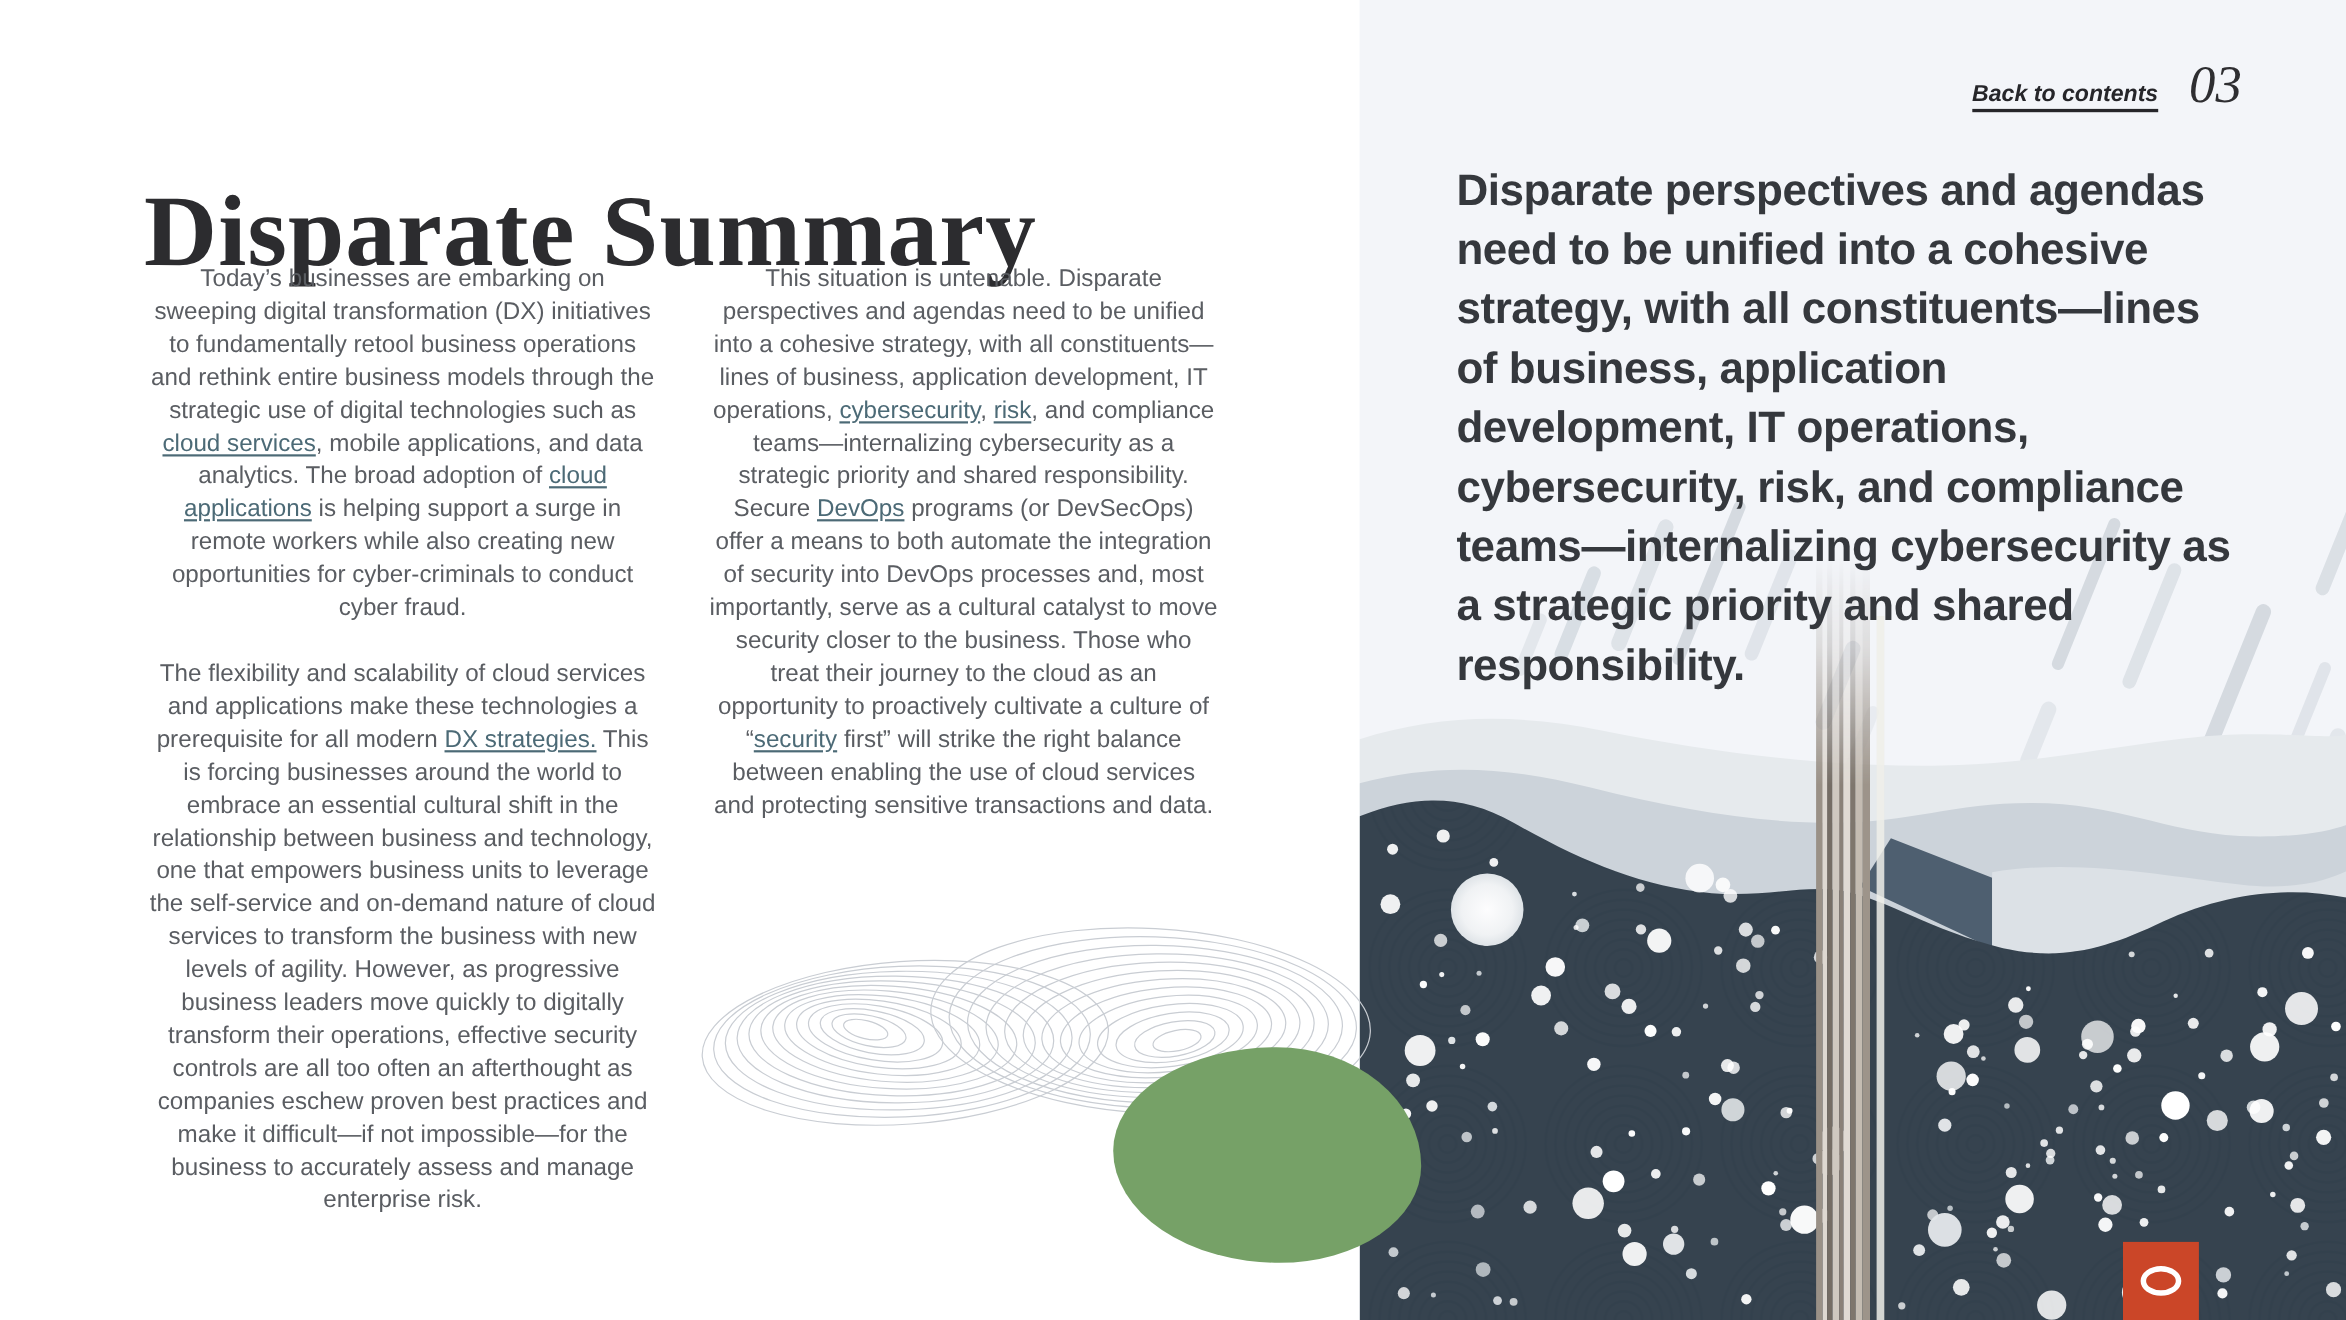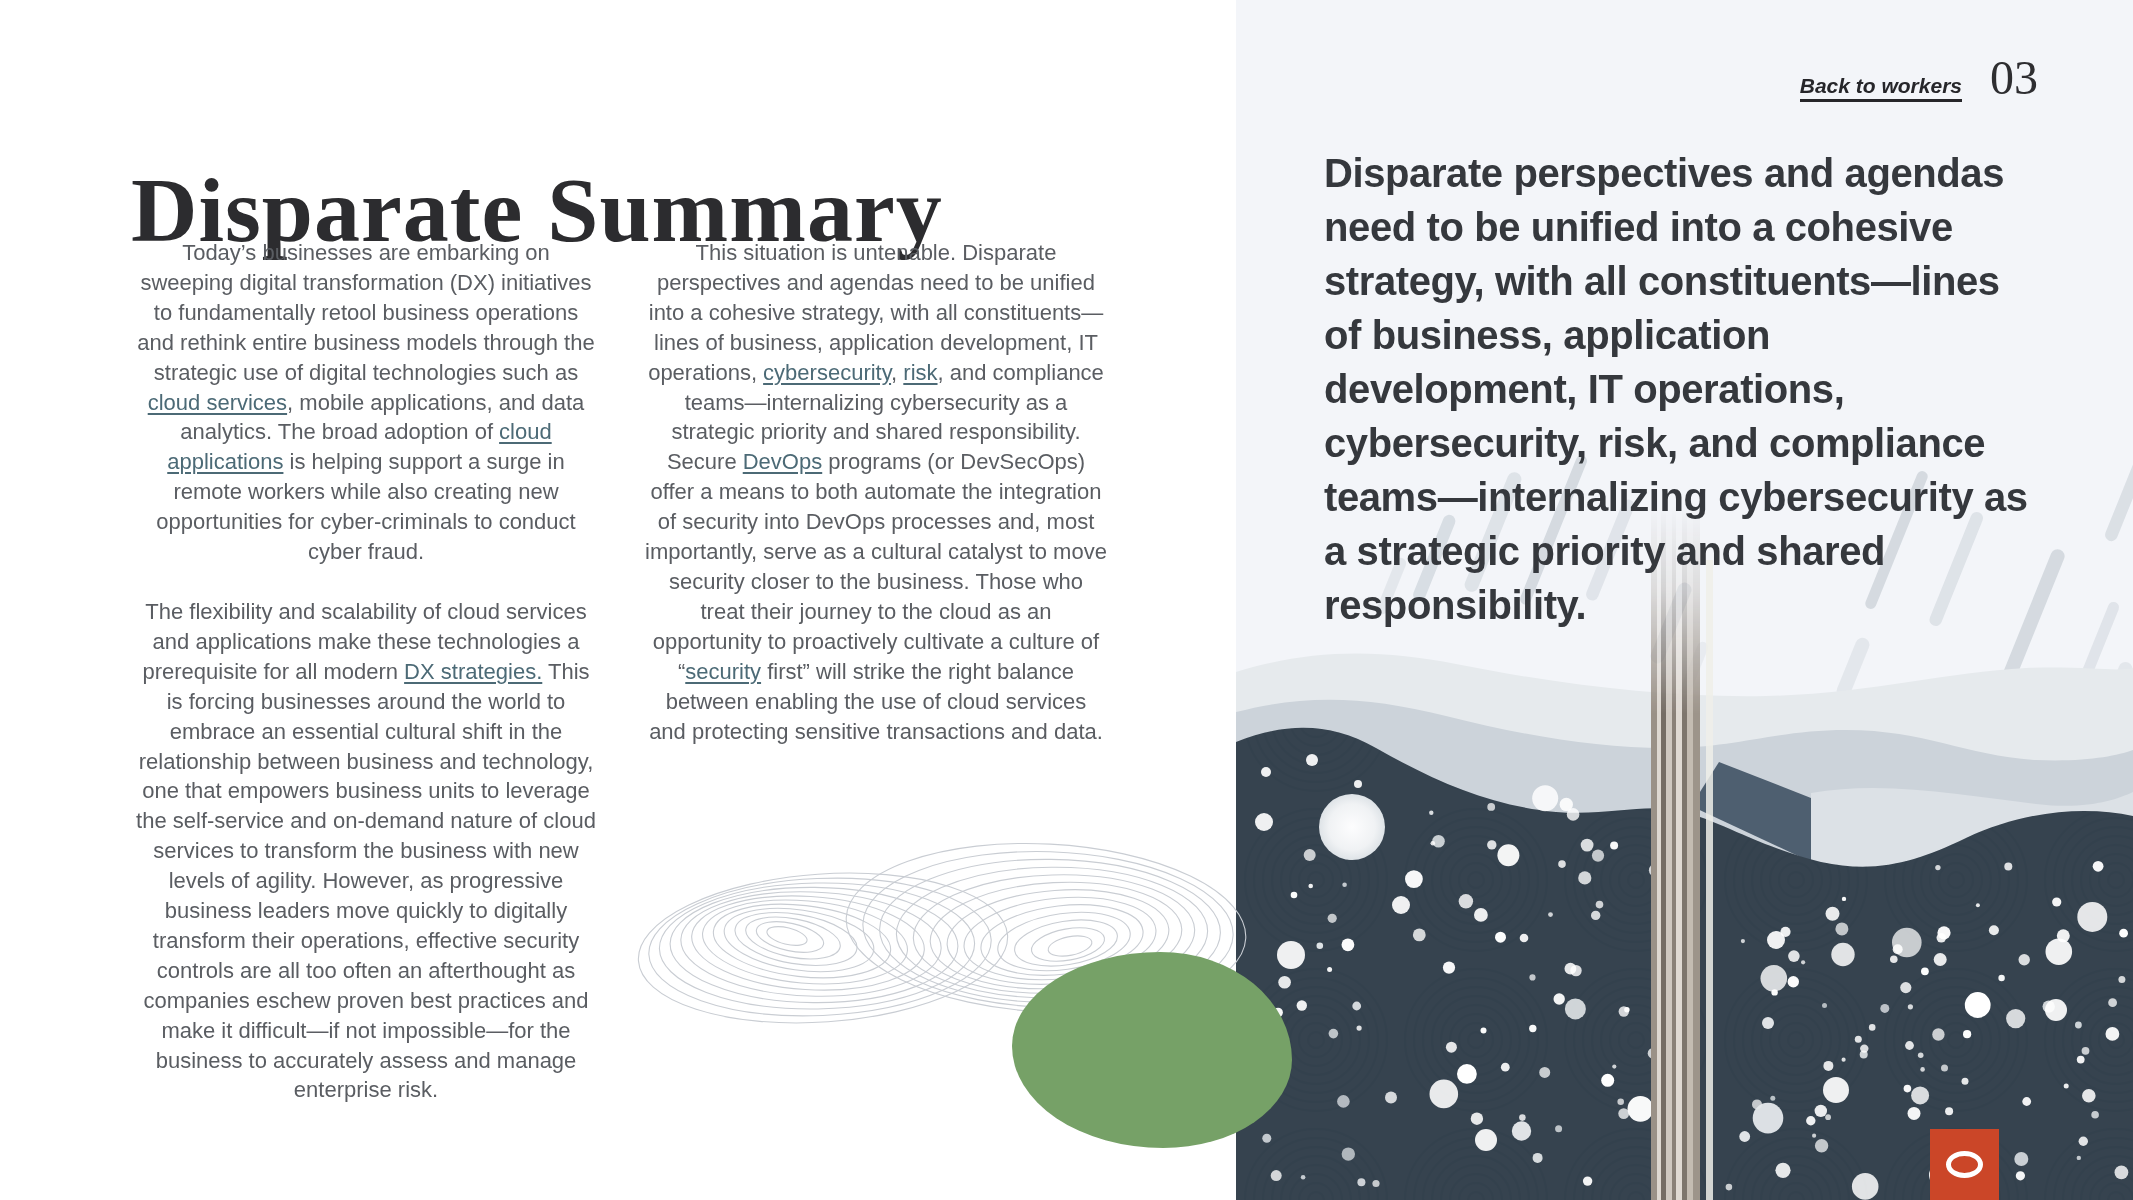--- a/index.html
+++ b/index.html
@@ -4,21 +4,21 @@
 <style>
   html,body{margin:0;padding:0;background:#fff;}
   .page{position:relative;width:2133px;height:1200px;background:#ffffff;overflow:hidden;
         font-family:"Liberation Sans",sans-serif;}
   .panel{position:absolute;left:1236px;top:0;width:897px;height:1200px;background:var(--panel-bg);}
   .illus{position:absolute;left:0;top:0;z-index:1;}
   .back-link{position:absolute;top:74px;right:171px;z-index:8;
         font-style:italic;font-weight:bold;font-size:21px;color:#26262a;
         text-decoration:none;border-bottom:3px solid #26262a;padding-bottom:1px;cursor:pointer;}
   .page-num{position:absolute;left:1990px;top:50px;z-index:8;
-        font-family:"Liberation Serif",serif;font-size:48px;color:#2e2e31;}
+        font-family:"Liberation Serif",serif;font-size:48px;color:#2e2e31;font-style:italic;}
   .title{position:absolute;left:131px;top:100px;width:900px;
         font-family:"Liberation Serif",serif;font-size:92px;line-height:1.05;
         letter-spacing:1px;color:#2c2c2f;}
   .col{position:absolute;top:238px;width:462px;text-align:center;}
   .col p{margin:0 0 30px 0;font-size:22px;line-height:1.36;color:var(--text-body);}
   .col-0{left:135px;} .col-1{left:645px;}
   .lnk{color:var(--accent-link);text-decoration:underline;text-underline-offset:3px;cursor:pointer;}
   .quote{position:absolute;left:1324px;top:146px;width:705px;z-index:6;
         font-size:40px;line-height:1.35;letter-spacing:-0.4px;color:var(--text-dark);font-weight:bold;}
   .topo{position:absolute;left:628px;top:836px;z-index:2;}
@@ -279,21 +279,21 @@
         <rect x="436" y="505" width="4" height="695" fill="#8a8178"></rect>
         <rect x="440" y="505" width="6" height="695" fill="#e0dad3"></rect>
         <rect x="446" y="505" width="5" height="695" fill="#7e766d"></rect>
         <rect x="451" y="505" width="6" height="695" fill="#c4bcb2"></rect>
         <rect x="457" y="505" width="7" height="695" fill="#9d948a"></rect>
       </g>
       <rect x="470" y="560" width="7" height="640" fill="#efeee9" opacity="0.85"></rect>
     </svg>
   </div>
 
-  <a class="back-link">Back to workers</a>
+  <a class="back-link">Back to contents</a>
   <div class="page-num">03</div>
 
   <h1 class="title">Disparate Summary</h1>
 
   <div class="col col-0">
       <p>Today’s businesses are embarking on sweeping digital transformation (DX) initiatives to fundamentally retool business operations and rethink entire business models through the strategic use of digital technologies such as <a class="lnk">cloud services</a>, mobile applications, and data analytics. The broad adoption of <a class="lnk">cloud applications</a> is helping support a surge in remote workers while also creating new opportunities for cyber-criminals to conduct cyber fraud.</p>
       <p>The flexibility and scalability of cloud services and applications make these technologies a prerequisite for all modern <a class="lnk">DX strategies.</a> This is forcing businesses around the world to embrace an essential cultural shift in the relationship between business and technology, one that empowers business units to leverage the self-service and on-demand nature of cloud services to transform the business with new levels of agility. However, as progressive business leaders move quickly to digitally transform their operations, effective security controls are all too often an afterthought as companies eschew proven best practices and make it difficult—if not impossible—for the business to accurately assess and manage enterprise risk.</p>
     </div>
   <div class="col col-1">
       <p>This situation is untenable. Disparate perspectives and agendas need to be unified into a cohesive strategy, with all constituents—lines of business, application development, IT operations, <a class="lnk">cybersecurity</a>, <a class="lnk">risk</a>, and compliance teams—internalizing cybersecurity as a strategic priority and shared responsibility. Secure <a class="lnk">DevOps</a> programs (or DevSecOps) offer a means to both automate the integration of security into DevOps processes and, most importantly, serve as a cultural catalyst to move security closer to the business. Those who treat their journey to the cloud as an opportunity to proactively cultivate a culture of “<a class="lnk">security</a> first” will strike the right balance between enabling the use of cloud services and protecting sensitive transactions and data.</p>

